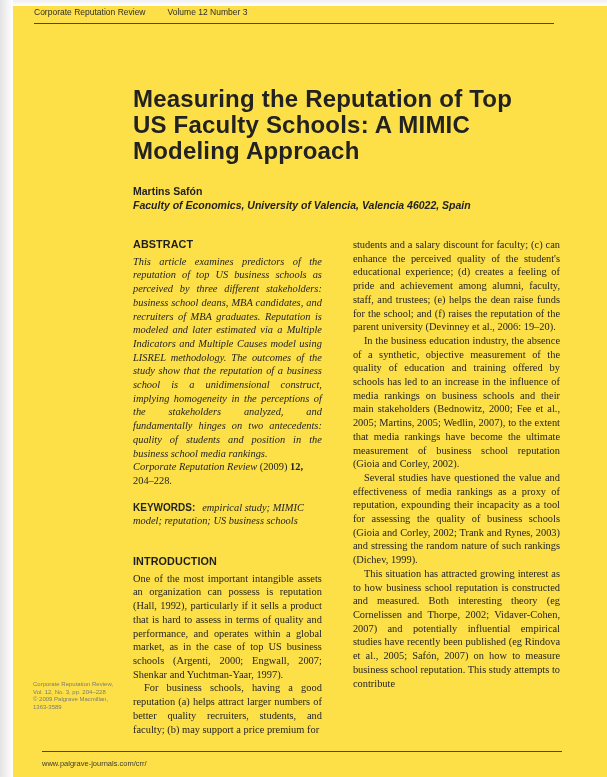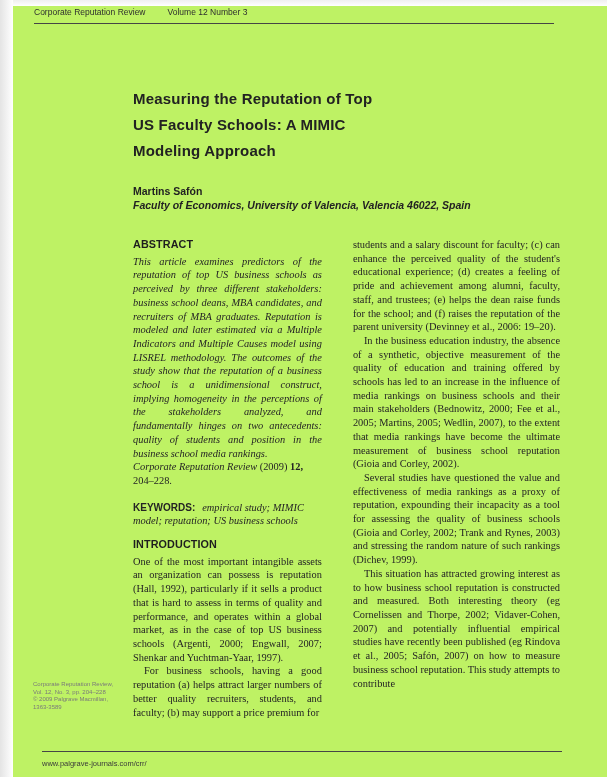--- a/index.html
+++ b/index.html
@@ -4,21 +4,21 @@
 <style>
   * { margin: 0; padding: 0; box-sizing: border-box; }
   html, body { background: #ffffff; }
   body {
     width: 607px; height: 777px;
     font-family: "Liberation Serif", serif;
     color: #242424;
     position: relative;
     overflow: hidden;
   }
-  .page { position: absolute; inset: 0; background: #bef264; }
+  .page { position: absolute; inset: 0; background: #fde047; }
   .edge-left {
     position: absolute; left: 0; top: 0; bottom: 0; width: 13px;
     background: linear-gradient(to right, #e4e4e4, #ffffff);
   }
   .edge-top {
     position: absolute; left: 0; top: 0; right: 0; height: 6px;
     background: linear-gradient(to bottom, #efefef, #ffffff);
   }
 
   
@@ -28,21 +28,21 @@
     font-size: 8.5px; color: #2e2e2e;
     padding-bottom: 6px;
     border-bottom: 1.6px solid #454545;
   }
   .header .issue { margin-left: 22px; }
 
   
   .title {
     position: absolute; left: 133px; top: 86px; width: 420px;
     font-family: "Liberation Sans", sans-serif;
-    font-weight: bold; font-size: 15px; line-height: 26px;
+    font-weight: bold; font-size: 24px; line-height: 26px;
     color: #222; letter-spacing: 0.2px;
   }
   .byline {
     position: absolute; left: 133px; top: 184px; width: 427px;
     font-family: "Liberation Sans", sans-serif;
     font-size: 10.5px; line-height: 14px; color: #222;
   }
   .byline .author { font-weight: bold; }
   .byline .affil { font-weight: bold; font-style: italic; }
 
@@ -65,21 +65,21 @@
   .cite .j { font-style: italic; }
   .cite .v { font-weight: bold; }
   .doi { text-align: left; }
   .keywords { margin-top: 13px; text-align: left; }
   .keywords .kw-label {
     font-family: "Liberation Sans", sans-serif;
     font-weight: bold; font-size: 10px; font-style: normal;
     margin-right: 7px;
   }
   .keywords .kw-terms { font-style: italic; }
-  .intro-heading { margin-top: 10px; }
+  .intro-heading { margin-top: 27px; }
   p.indent { text-indent: 11px; }
 
   
   .sidebar-note {
     position: absolute; left: 33px; top: 681px; width: 96px;
     font-family: "Liberation Sans", sans-serif;
     font-size: 6px; line-height: 7.5px; color: #7a7a7a;
   }
 
   

